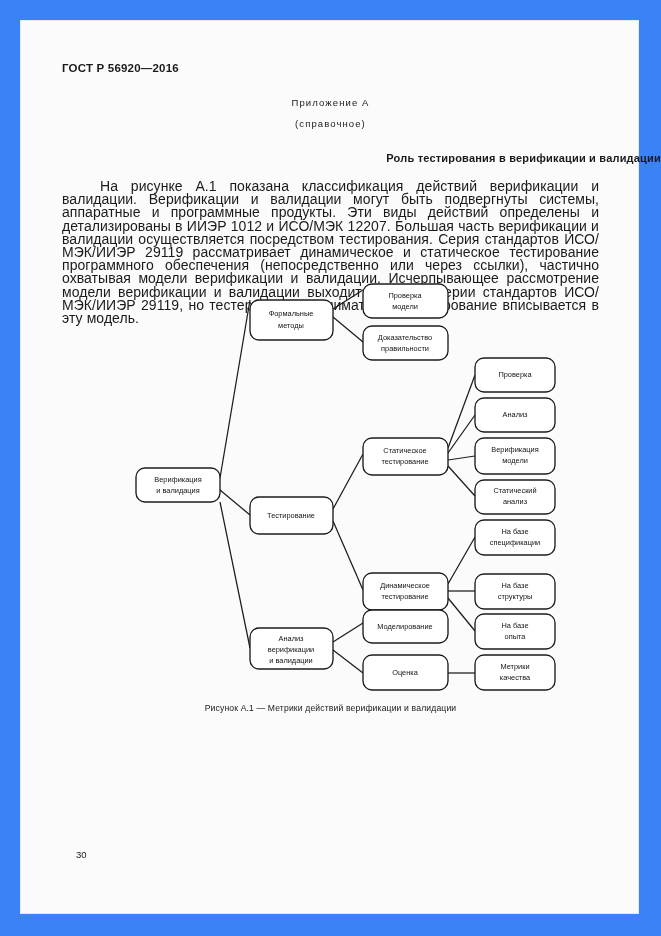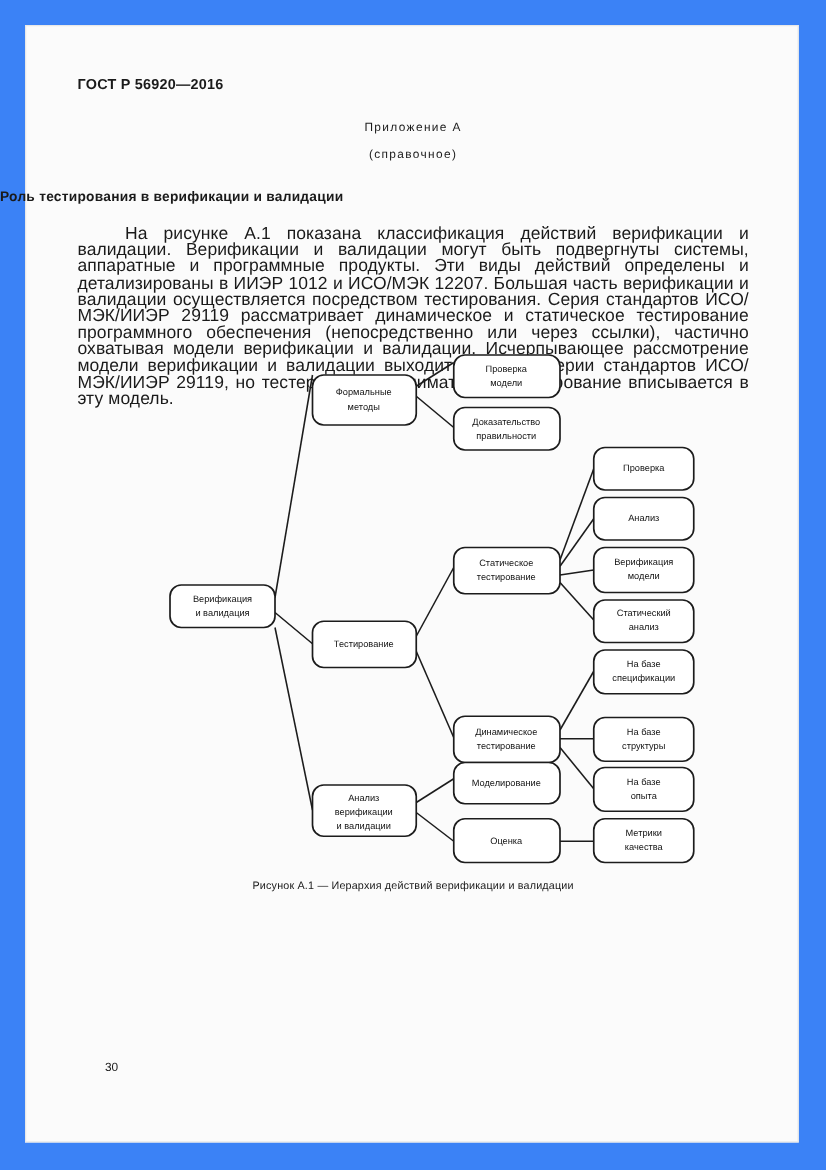--- a/index.html
+++ b/index.html
@@ -55,21 +55,21 @@
   .annex-block .annex-sub {
     margin-top: 10px;
     letter-spacing: 1.1px;
   }
 
   .section-title {
     position: absolute;
     left: 0;
     top: 152px;
     width: 661px;
-    text-align: left;
+    text-align: right;
     font-size: 11px;
     font-weight: bold;
     letter-spacing: 0.2px;
   }
 
   .body-text {
     position: absolute;
     left: 62px;
     top: 180px;
     width: 537px;
@@ -98,21 +98,20 @@
     text-align: center;
     font-size: 8.6px;
     letter-spacing: 0.15px;
   }
 
   .page-number {
     position: absolute;
     left: 76px;
     top: 849px;
     font-size: 9.5px;
-    margin-left: 8px;
   }
 
   .node-box {
     fill: #ffffff;
     stroke: #1c1c1c;
     stroke-width: 1.35;
   }
   .node-label {
     font-family: "Liberation Sans", sans-serif;
     font-size: 7.4px;
@@ -284,16 +283,16 @@
 
       <g>
         <rect class="node-box" x="475" y="377" width="80" height="35" rx="9" ry="9"></rect>
         <text class="node-label" x="515" y="389">Метрики</text>
         <text class="node-label" x="515" y="400">качества</text>
       </g>
 
     </svg>
   </div>
 
-  <div class="fig-caption">Рисунок А.1 — Иерархия действий верификации и валидации</div>
+  <div class="fig-caption">Рисунок А.1 — Метрики действий верификации и валидации</div>
 
   <div class="page-number">30</div>
 </div>
 
 </body></html>

